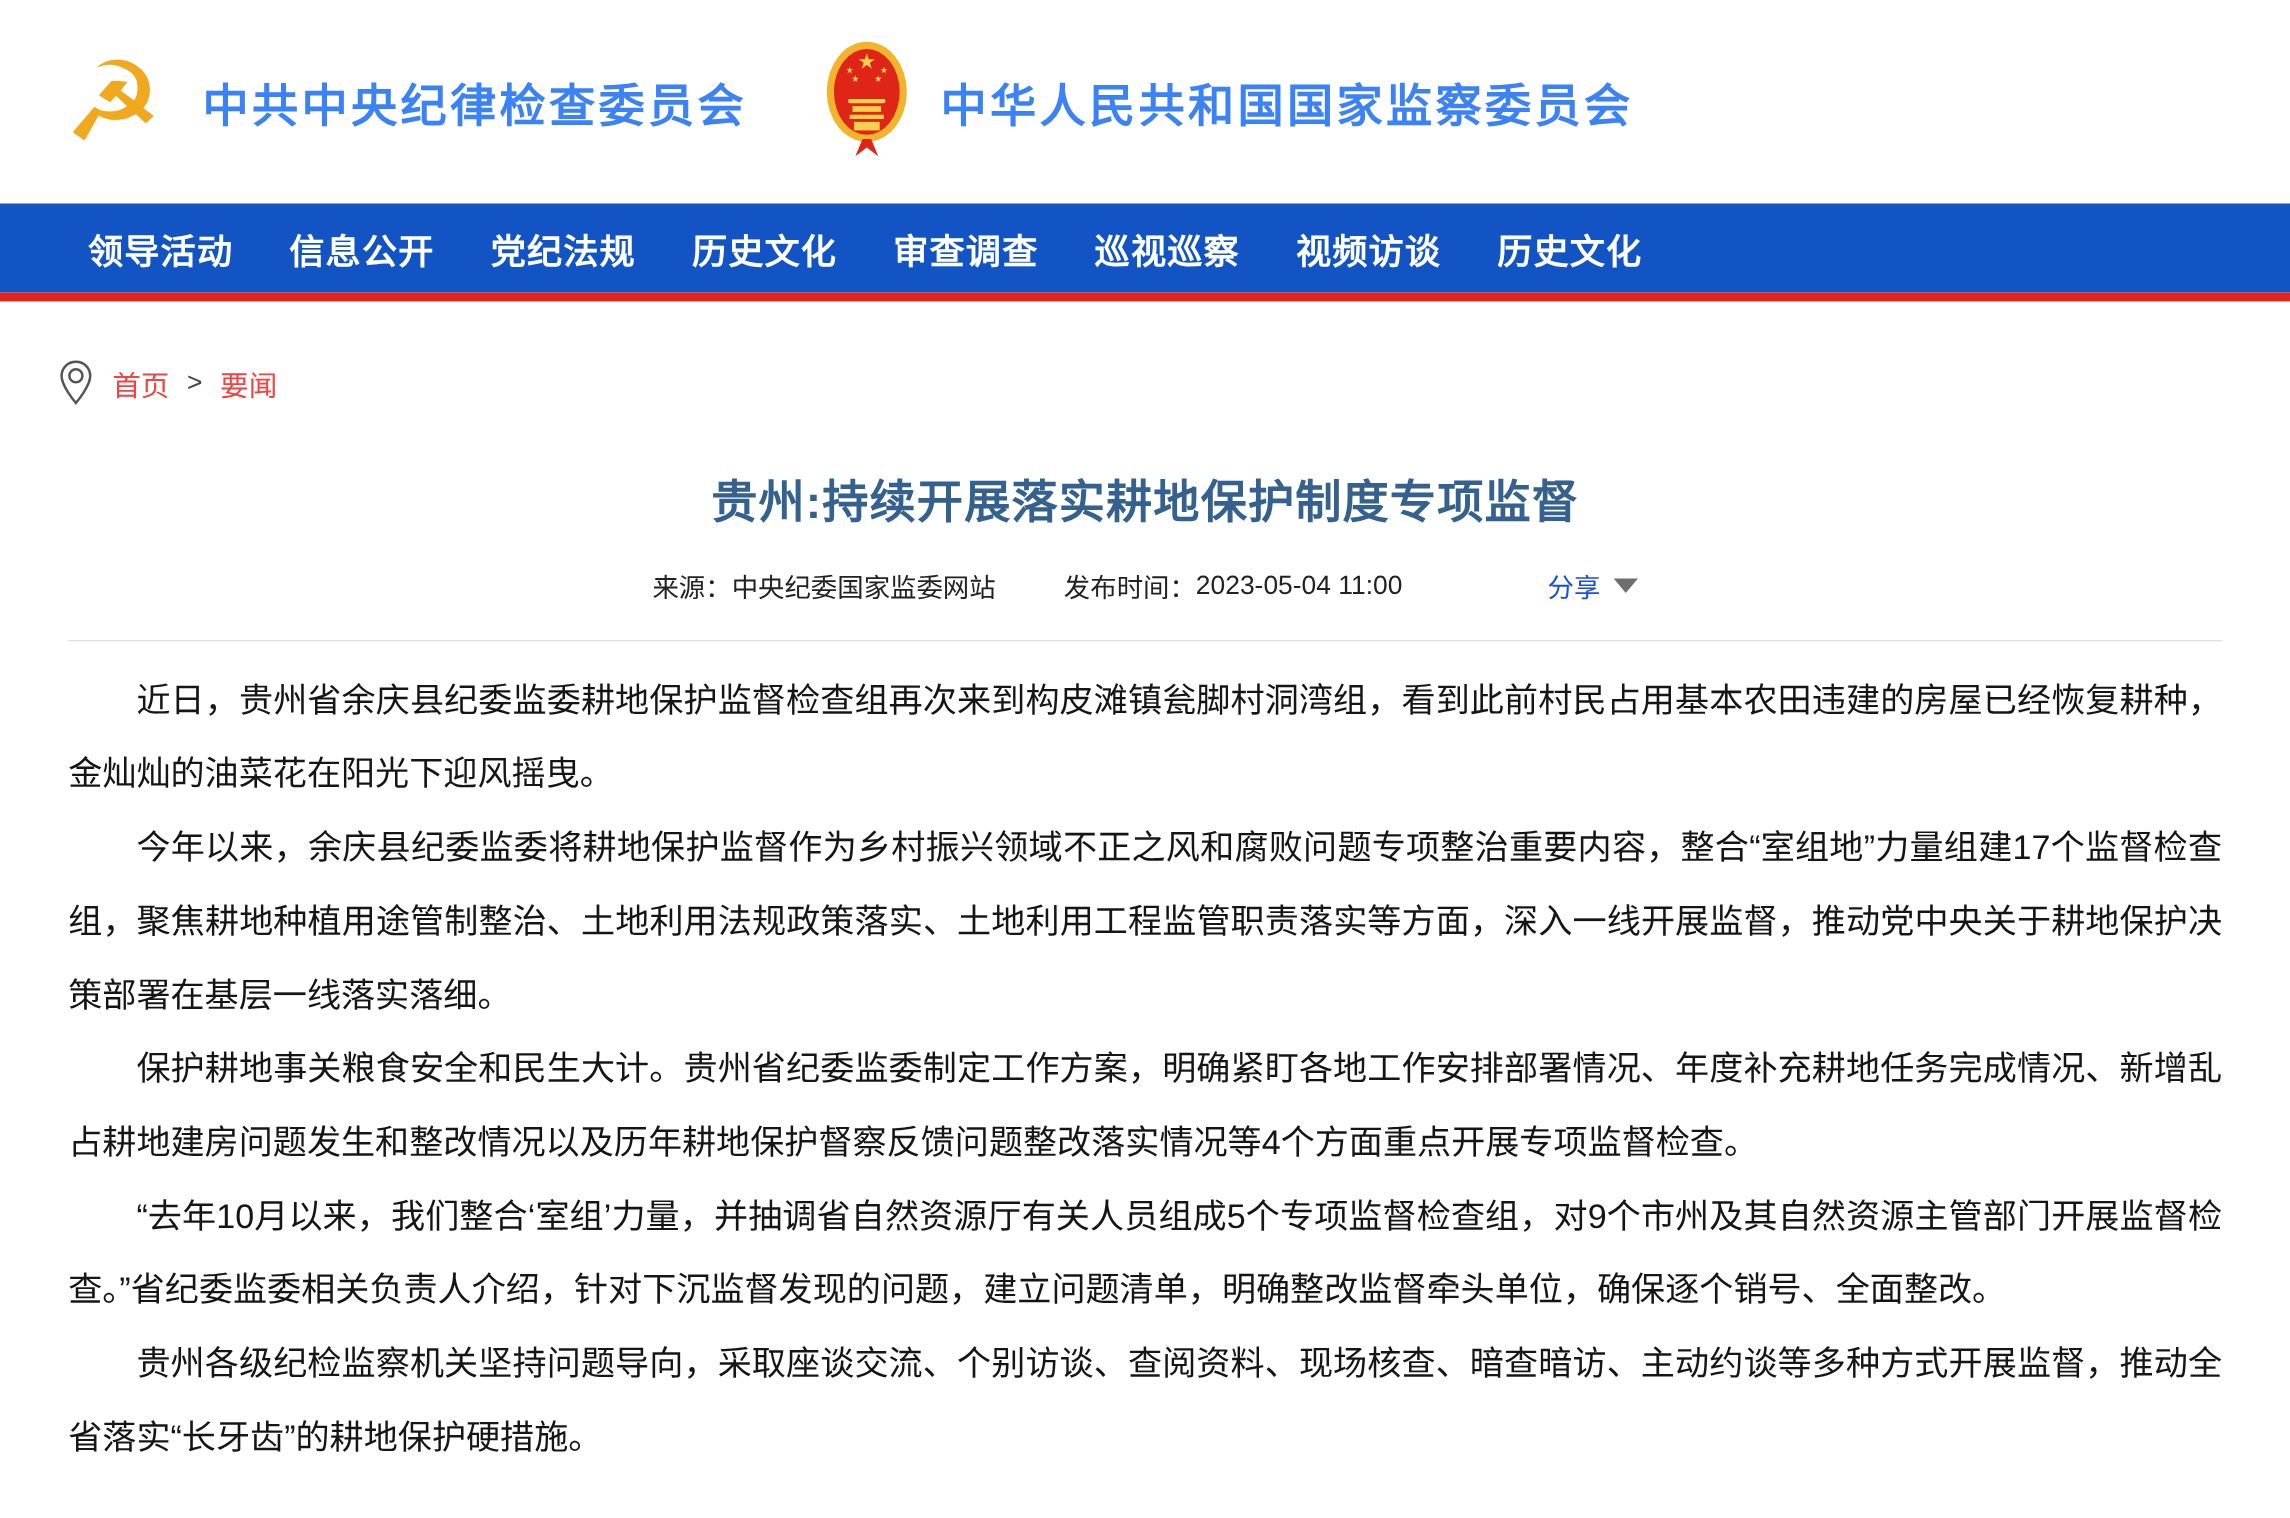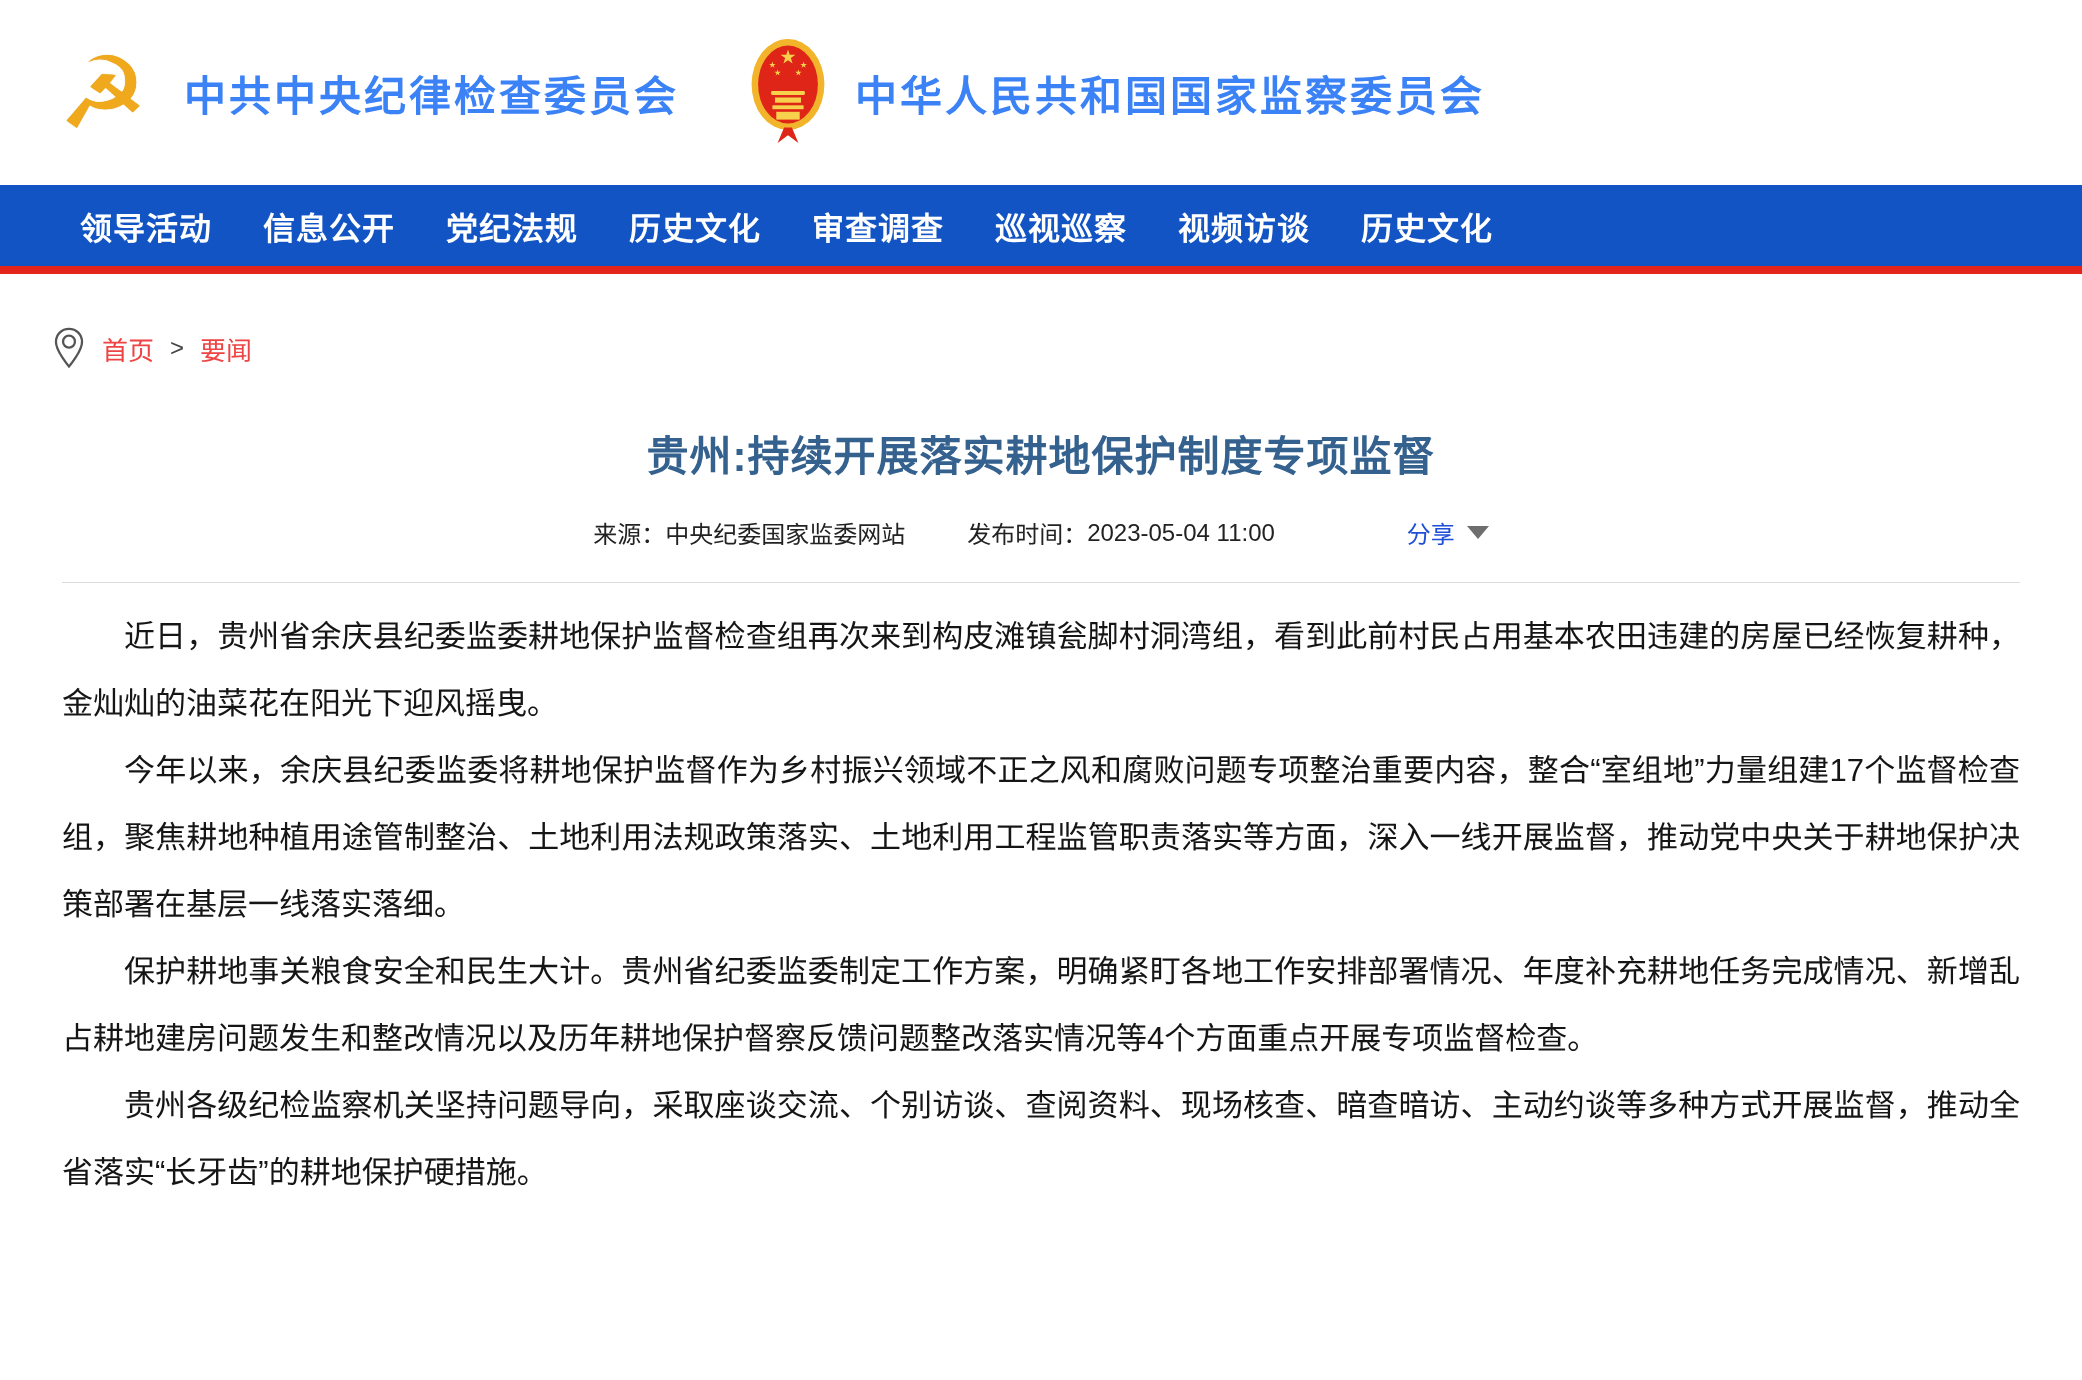--- a/index.html
+++ b/index.html
@@ -167,15 +167,16 @@
       <span class="share-caret"></span>
     </span>
   </div>
 
   <hr class="divider">
 
   <div class="article-body">
     <p>近日，贵州省余庆县纪委监委耕地保护监督检查组再次来到构皮滩镇瓮脚村洞湾组，看到此前村民占用基本农田违建的房屋已经恢复耕种，金灿灿的油菜花在阳光下迎风摇曳。</p>
     <p>今年以来，余庆县纪委监委将耕地保护监督作为乡村振兴领域不正之风和腐败问题专项整治重要内容，整合“室组地”力量组建17个监督检查组，聚焦耕地种植用途管制整治、土地利用法规政策落实、土地利用工程监管职责落实等方面，深入一线开展监督，推动党中央关于耕地保护决策部署在基层一线落实落细。</p>
     <p>保护耕地事关粮食安全和民生大计。贵州省纪委监委制定工作方案，明确紧盯各地工作安排部署情况、年度补充耕地任务完成情况、新增乱占耕地建房问题发生和整改情况以及历年耕地保护督察反馈问题整改落实情况等4个方面重点开展专项监督检查。</p>
+    <p>“去年10月以来，我们整合‘室组’力量，并抽调省自然资源厅有关人员组成5个专项监督检查组，对9个市州及其自然资源主管部门开展监督检查。”省纪委监委相关负责人介绍，针对下沉监督发现的问题，建立问题清单，明确整改监督牵头单位，确保逐个销号、全面整改。</p>
     <p>贵州各级纪检监察机关坚持问题导向，采取座谈交流、个别访谈、查阅资料、现场核查、暗查暗访、主动约谈等多种方式开展监督，推动全省落实“长牙齿”的耕地保护硬措施。</p>
   </div>
 </main>
 
 </body></html>

